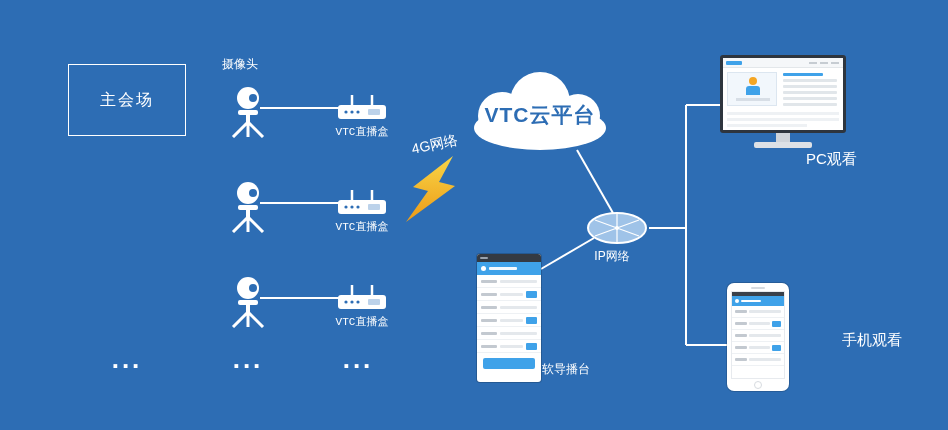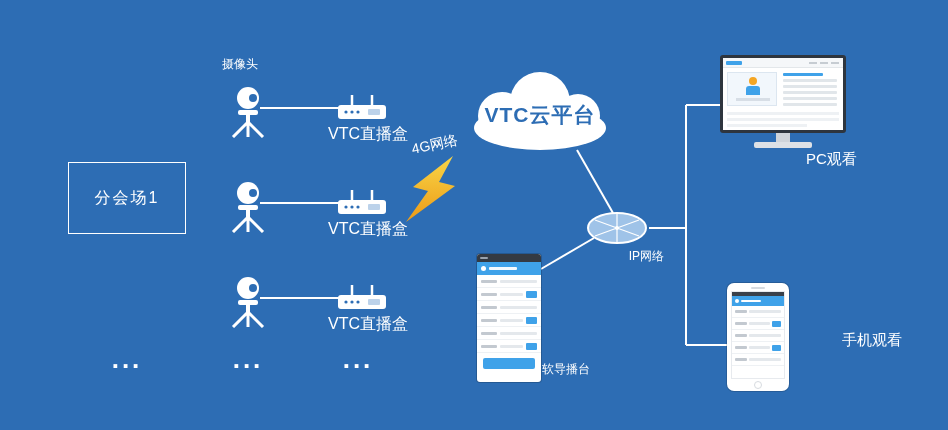--- a/index.html
+++ b/index.html
@@ -14,21 +14,21 @@
 
   
   .venue-box {
     width:118px; height:72px; border:1px solid #fff;
     display:flex; align-items:center; justify-content:center;
     color:#fff; font-size:16px; letter-spacing:2px; z-index:2;
   }
 
   .lbl { color:#fff; z-index:3; white-space:nowrap; }
   .lbl-14 { font-size:12px; }
-  .lbl-12 { font-size:16px; }
+  .lbl-12 { font-size:11px;font-family:Liberation Mono, monospace; }
   .lbl-15 { font-size:15px; }
 
   .ellipsis {
     width:52px; text-align:center; color:#fff; font-weight:bold;
     font-size:26px; letter-spacing:3px; z-index:2;
   }
 
   .cloud-text {
     width:148px; text-align:center; color:var(--cloud-text, #2d6db4);
     font-size:21px; font-weight:bold; letter-spacing:1px; z-index:3;
@@ -108,22 +108,22 @@
       <line x1="260" y1="298" x2="342" y2="298"></line>
       <line x1="577" y1="150" x2="613" y2="213"></line>
       <line x1="594" y1="238" x2="541" y2="269"></line>
       <line x1="649" y1="228" x2="686" y2="228"></line>
       <line x1="686" y1="105" x2="686" y2="345"></line>
       <line x1="686" y1="105" x2="722" y2="105"></line>
       <line x1="686" y1="345" x2="728" y2="345"></line>
     </g>
   </svg>
 
-  <div class="abs venue-box" style="left:68px;top:162px">
-    <span>分会场1</span>
+  <div class="abs venue-box" style="left:68px;top:64px">
+    <span>主会场</span>
   </div>
 
   <div class="abs ellipsis" style="left:101px;top:344px">...</div>
   <div class="abs ellipsis" style="left:222px;top:344px">...</div>
   <div class="abs ellipsis" style="left:332px;top:344px">...</div>
 
   <div class="abs lbl lbl-14" style="left:222px;top:56px">摄像头</div>
 
   <svg class="abs icon" style="left:226px;top:84px" width="44" height="54" viewBox="0 0 44 54">
     <circle cx="22" cy="14" r="11" fill="#fff"></circle>
@@ -203,21 +203,21 @@
 
   <svg class="abs icon" style="left:585px;top:210px" width="64" height="36" viewBox="0 0 64 36">
     <ellipse cx="32" cy="18" rx="29" ry="15" fill="#9fc3e8" stroke="#fff" stroke-width="2"></ellipse>
     <g stroke="#fff" stroke-width="1.2">
       <line x1="10" y1="10" x2="54" y2="26"></line>
       <line x1="10" y1="26" x2="54" y2="10"></line>
       <line x1="32" y1="3" x2="32" y2="33"></line>
     </g>
     <circle cx="32" cy="18" r="2" fill="#fff"></circle>
   </svg>
-  <div class="abs lbl lbl-14" style="left:608px;top:248px;width:56px;text-align:right">IP网络</div>
+  <div class="abs lbl lbl-14" style="left:584px;top:248px;width:56px;text-align:center">IP网络</div>
 
   <div class="abs director-phone" style="left:477px;top:254px">
     <div class="dp-status">
         <i></i>
       </div>
     <div class="dp-header">
       <span class="dp-logo"></span>
       <span class="dp-title-bar"></span>
     </div>
     <div class="dp-row">

